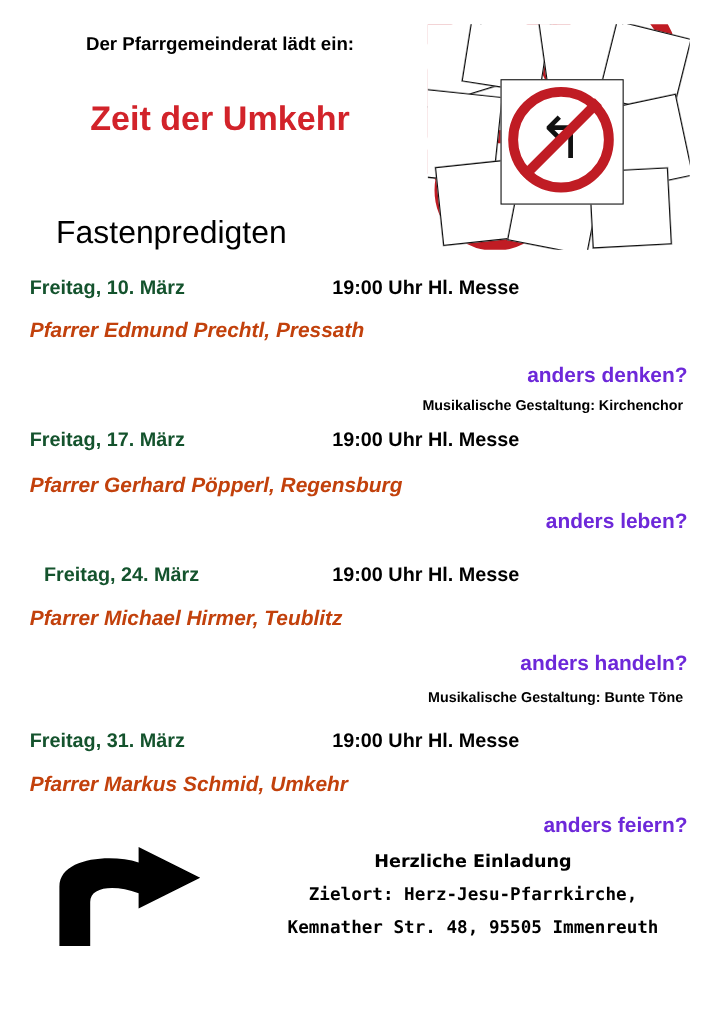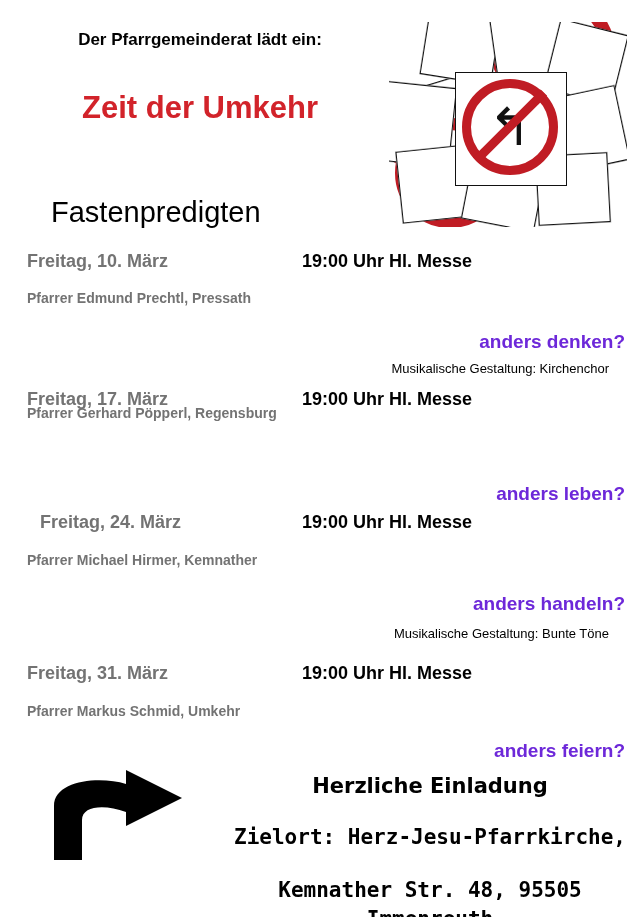--- a/index.html
+++ b/index.html
@@ -131,53 +131,54 @@
   }
 
   
   .entry { position: absolute; left: 0; width: 643px; }
 
   .entry .date {
     position: absolute;
     left: 27px;
     font-size: 18px;
     font-weight: bold;
-    color: #737373;
+    color: #14532d;
     white-space: nowrap;
   }
   .entry .time {
     position: absolute;
     left: 302px;
     font-size: 18px;
     font-weight: bold;
     color: #000;
     white-space: nowrap;
   }
   .entry .preacher {
     position: absolute;
     left: 27px;
-    font-size: 14px;
-    font-weight: bold;
-    color: #737373;
+    font-size: 19px;
+    font-style: italic;
+    font-weight: bold;
+    color: #c2410c;
     white-space: nowrap;
   }
   .entry .motto {
     position: absolute;
     right: 18px;
     font-size: 19px;
     font-weight: bold;
     color: #6d28d9;
     white-space: nowrap;
     text-align: left;
   }
   .entry .music {
     position: absolute;
-    right: 34px;
+    right: 22px;
     font-size: 13px;
-    font-weight: normal;
+    font-weight: bold;
     color: #000;
     white-space: nowrap;
     text-align: right;
   }
 
   
   .footer-arrow {
     position: absolute;
     left: 34px;
     top: 770px;
@@ -188,31 +189,31 @@
   .footer-text {
     position: absolute;
     left: 230px;
     top: 772px;
     width: 400px;
     text-align: center;
     color: #000;
   }
   .footer-text .big {
     display: block;
-    font-size: 21px;
+    font-size: 16px;
     font-weight: bold;
     line-height: 1.35;
     font-family: "DejaVu Sans", sans-serif;
   }
   .footer-text .small {
     display: block;
-    font-size: 21px;
+    font-size: 16px;
     font-weight: bold;
     line-height: 1.4;
-    margin-top: 23px;
+    margin-top: 8px;
     font-family: "DejaVu Sans Mono", monospace;
   }
 </style>
 </head>
 <body>
 
 <div class="page">
 
   <div class="invite-line">Der Pfarrgemeinderat lädt ein:</div>
 
@@ -251,28 +252,28 @@
     <div class="date" style="top:251px;">Freitag, 10. März</div>
     <div class="time" style="top:251px;">19:00 Uhr Hl. Messe</div>
     <div class="preacher" style="top:290px;">Pfarrer Edmund Prechtl, Pressath</div>
     <div class="motto" style="top:331px;">anders denken?</div>
     <div class="music" style="top:361px;">Musikalische Gestaltung: Kirchenchor</div>
   </div>
 
   <div class="entry">
     <div class="date" style="top:389px;">Freitag, 17. März</div>
     <div class="time" style="top:389px;">19:00 Uhr Hl. Messe</div>
-    <div class="preacher" style="top:405px;">Pfarrer Gerhard Pöpperl, Regensburg</div>
-    <div class="motto" style="top:483px;">anders leben?</div>
+    <div class="preacher" style="top:431px;">Pfarrer Gerhard Pöpperl, Regensburg</div>
+    <div class="motto" style="top:464px;">anders leben?</div>
   </div>
 
   <div class="entry">
     <div class="date" style="top:512px;margin-left:13px;">Freitag, 24. März</div>
     <div class="time" style="top:512px;">19:00 Uhr Hl. Messe</div>
-    <div class="preacher" style="top:552px;">Pfarrer Michael Hirmer, Kemnather</div>
+    <div class="preacher" style="top:552px;">Pfarrer Michael Hirmer, Teublitz</div>
     <div class="motto" style="top:593px;">anders handeln?</div>
     <div class="music" style="top:626px;">Musikalische Gestaltung: Bunte Töne</div>
   </div>
 
   <div class="entry">
     <div class="date" style="top:663px;">Freitag, 31. März</div>
     <div class="time" style="top:663px;">19:00 Uhr Hl. Messe</div>
     <div class="preacher" style="top:703px;">Pfarrer Markus Schmid, Umkehr</div>
     <div class="motto" style="top:740px;">anders feiern?</div>
   </div>

